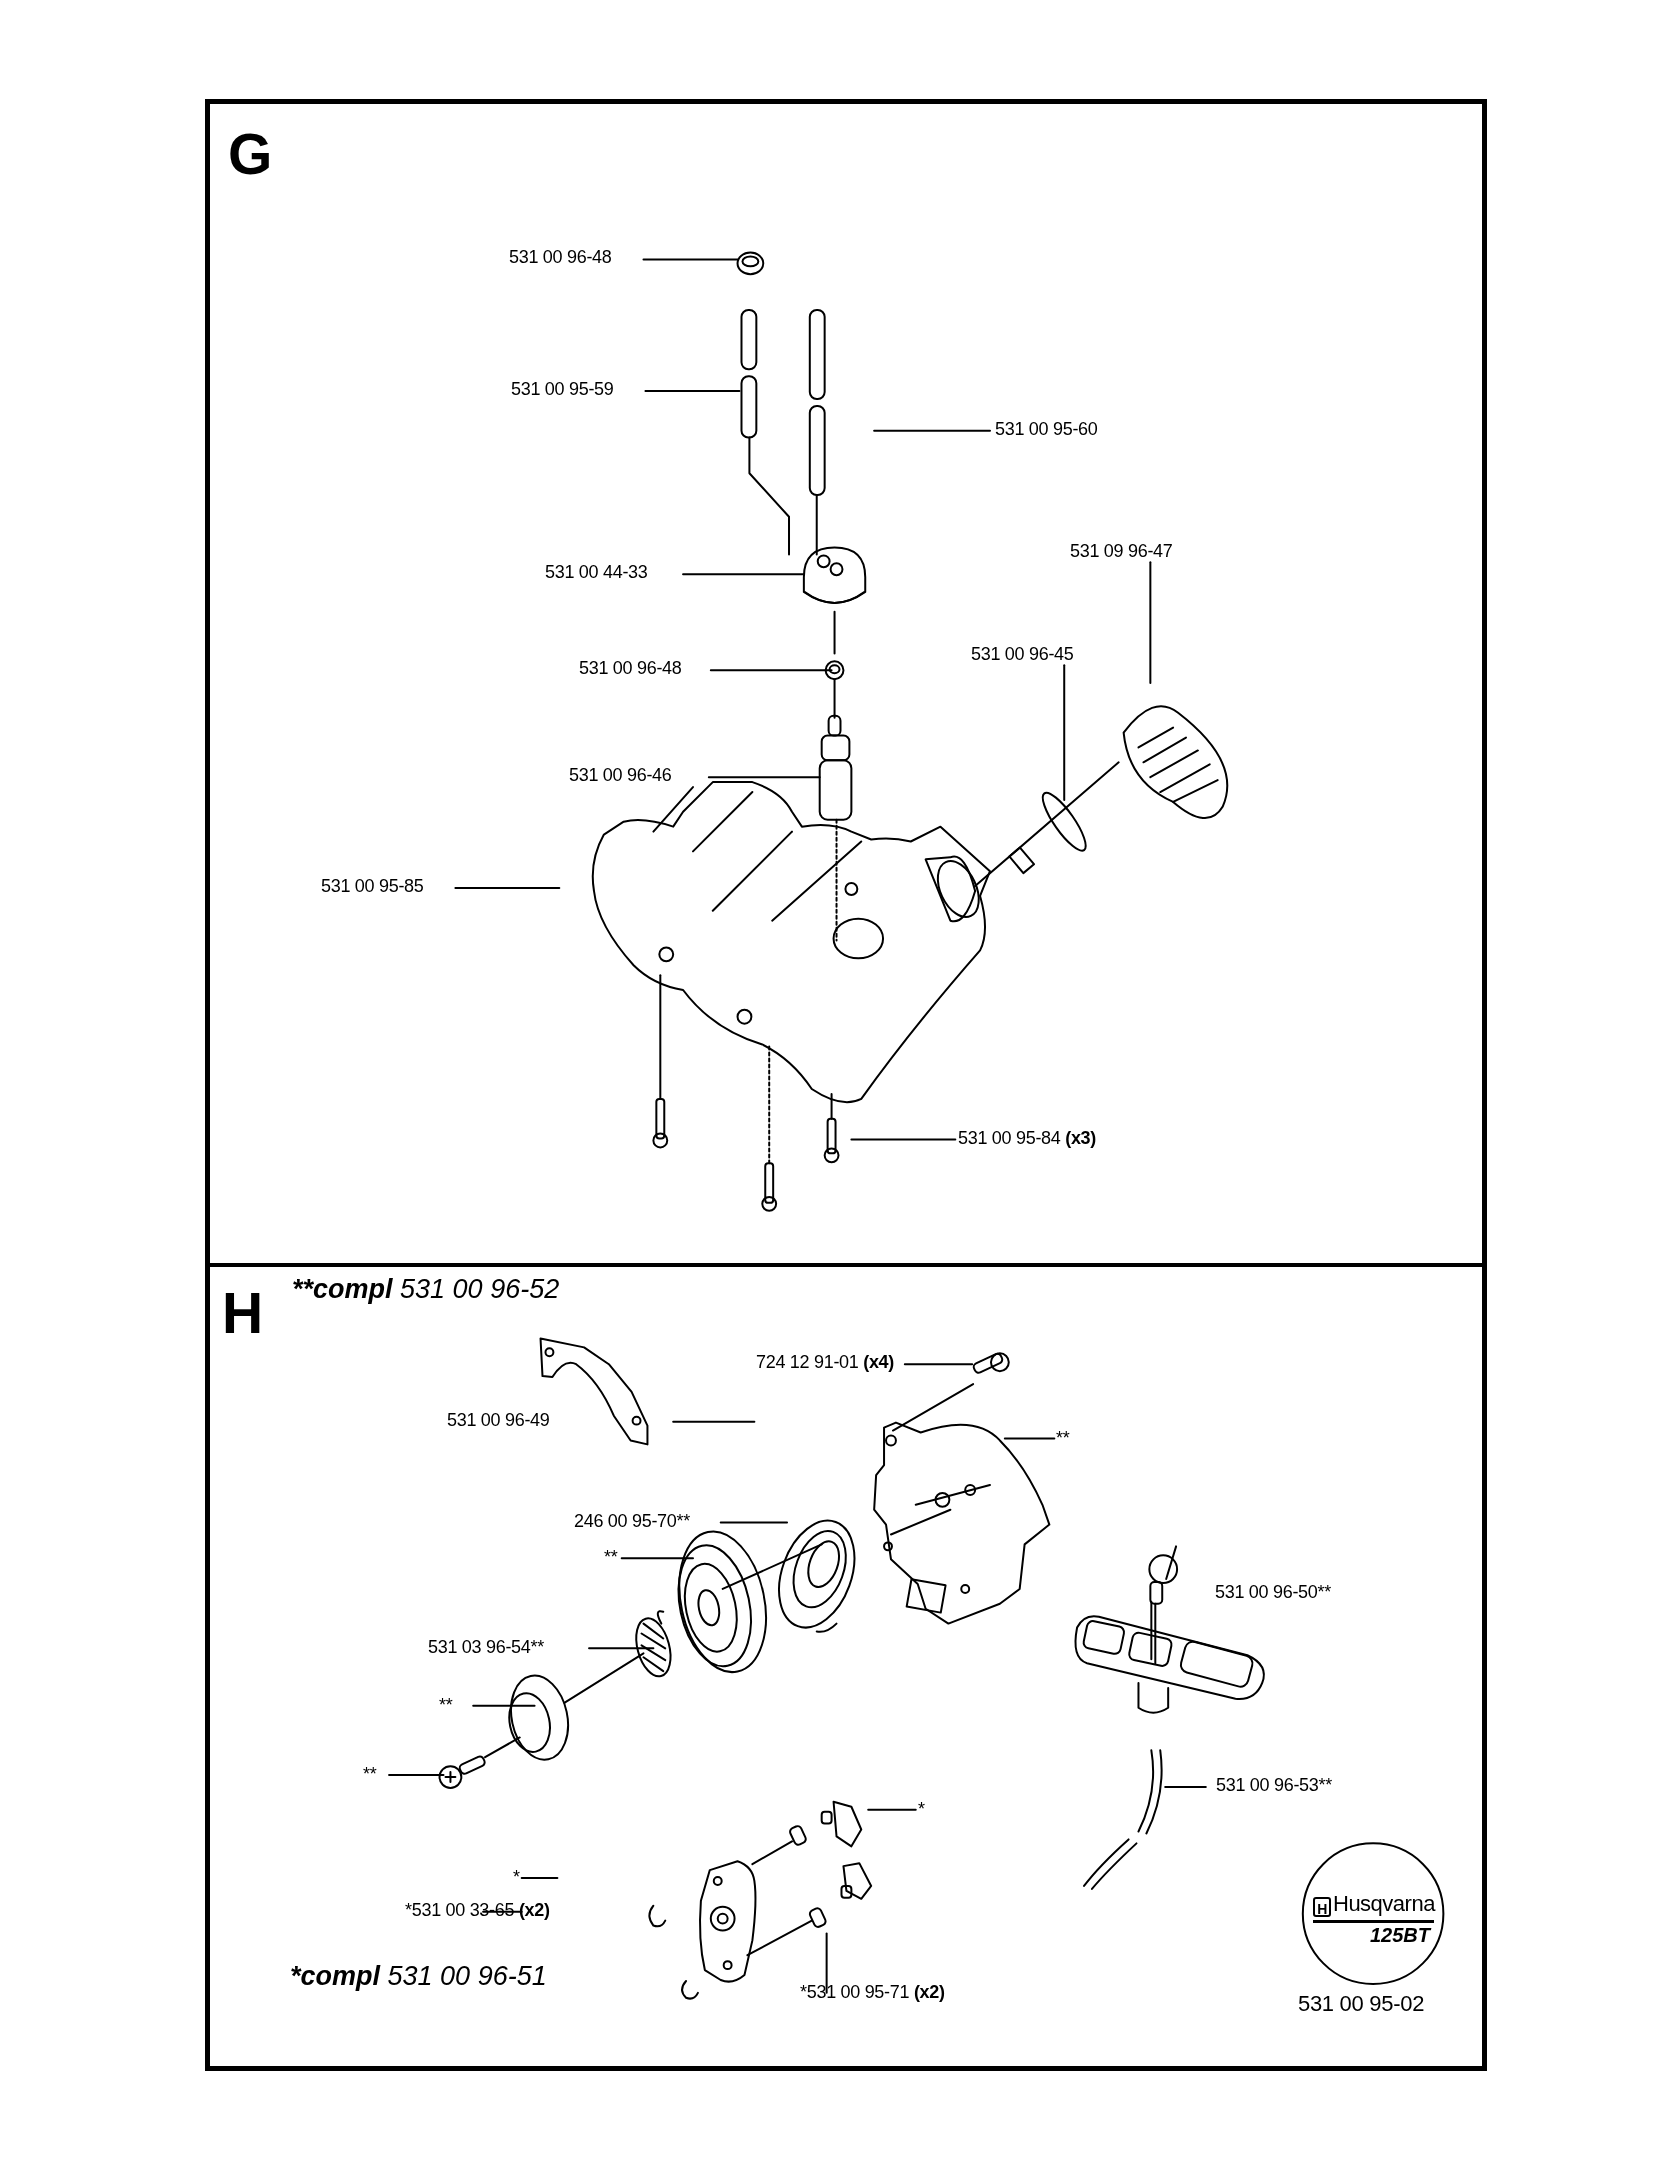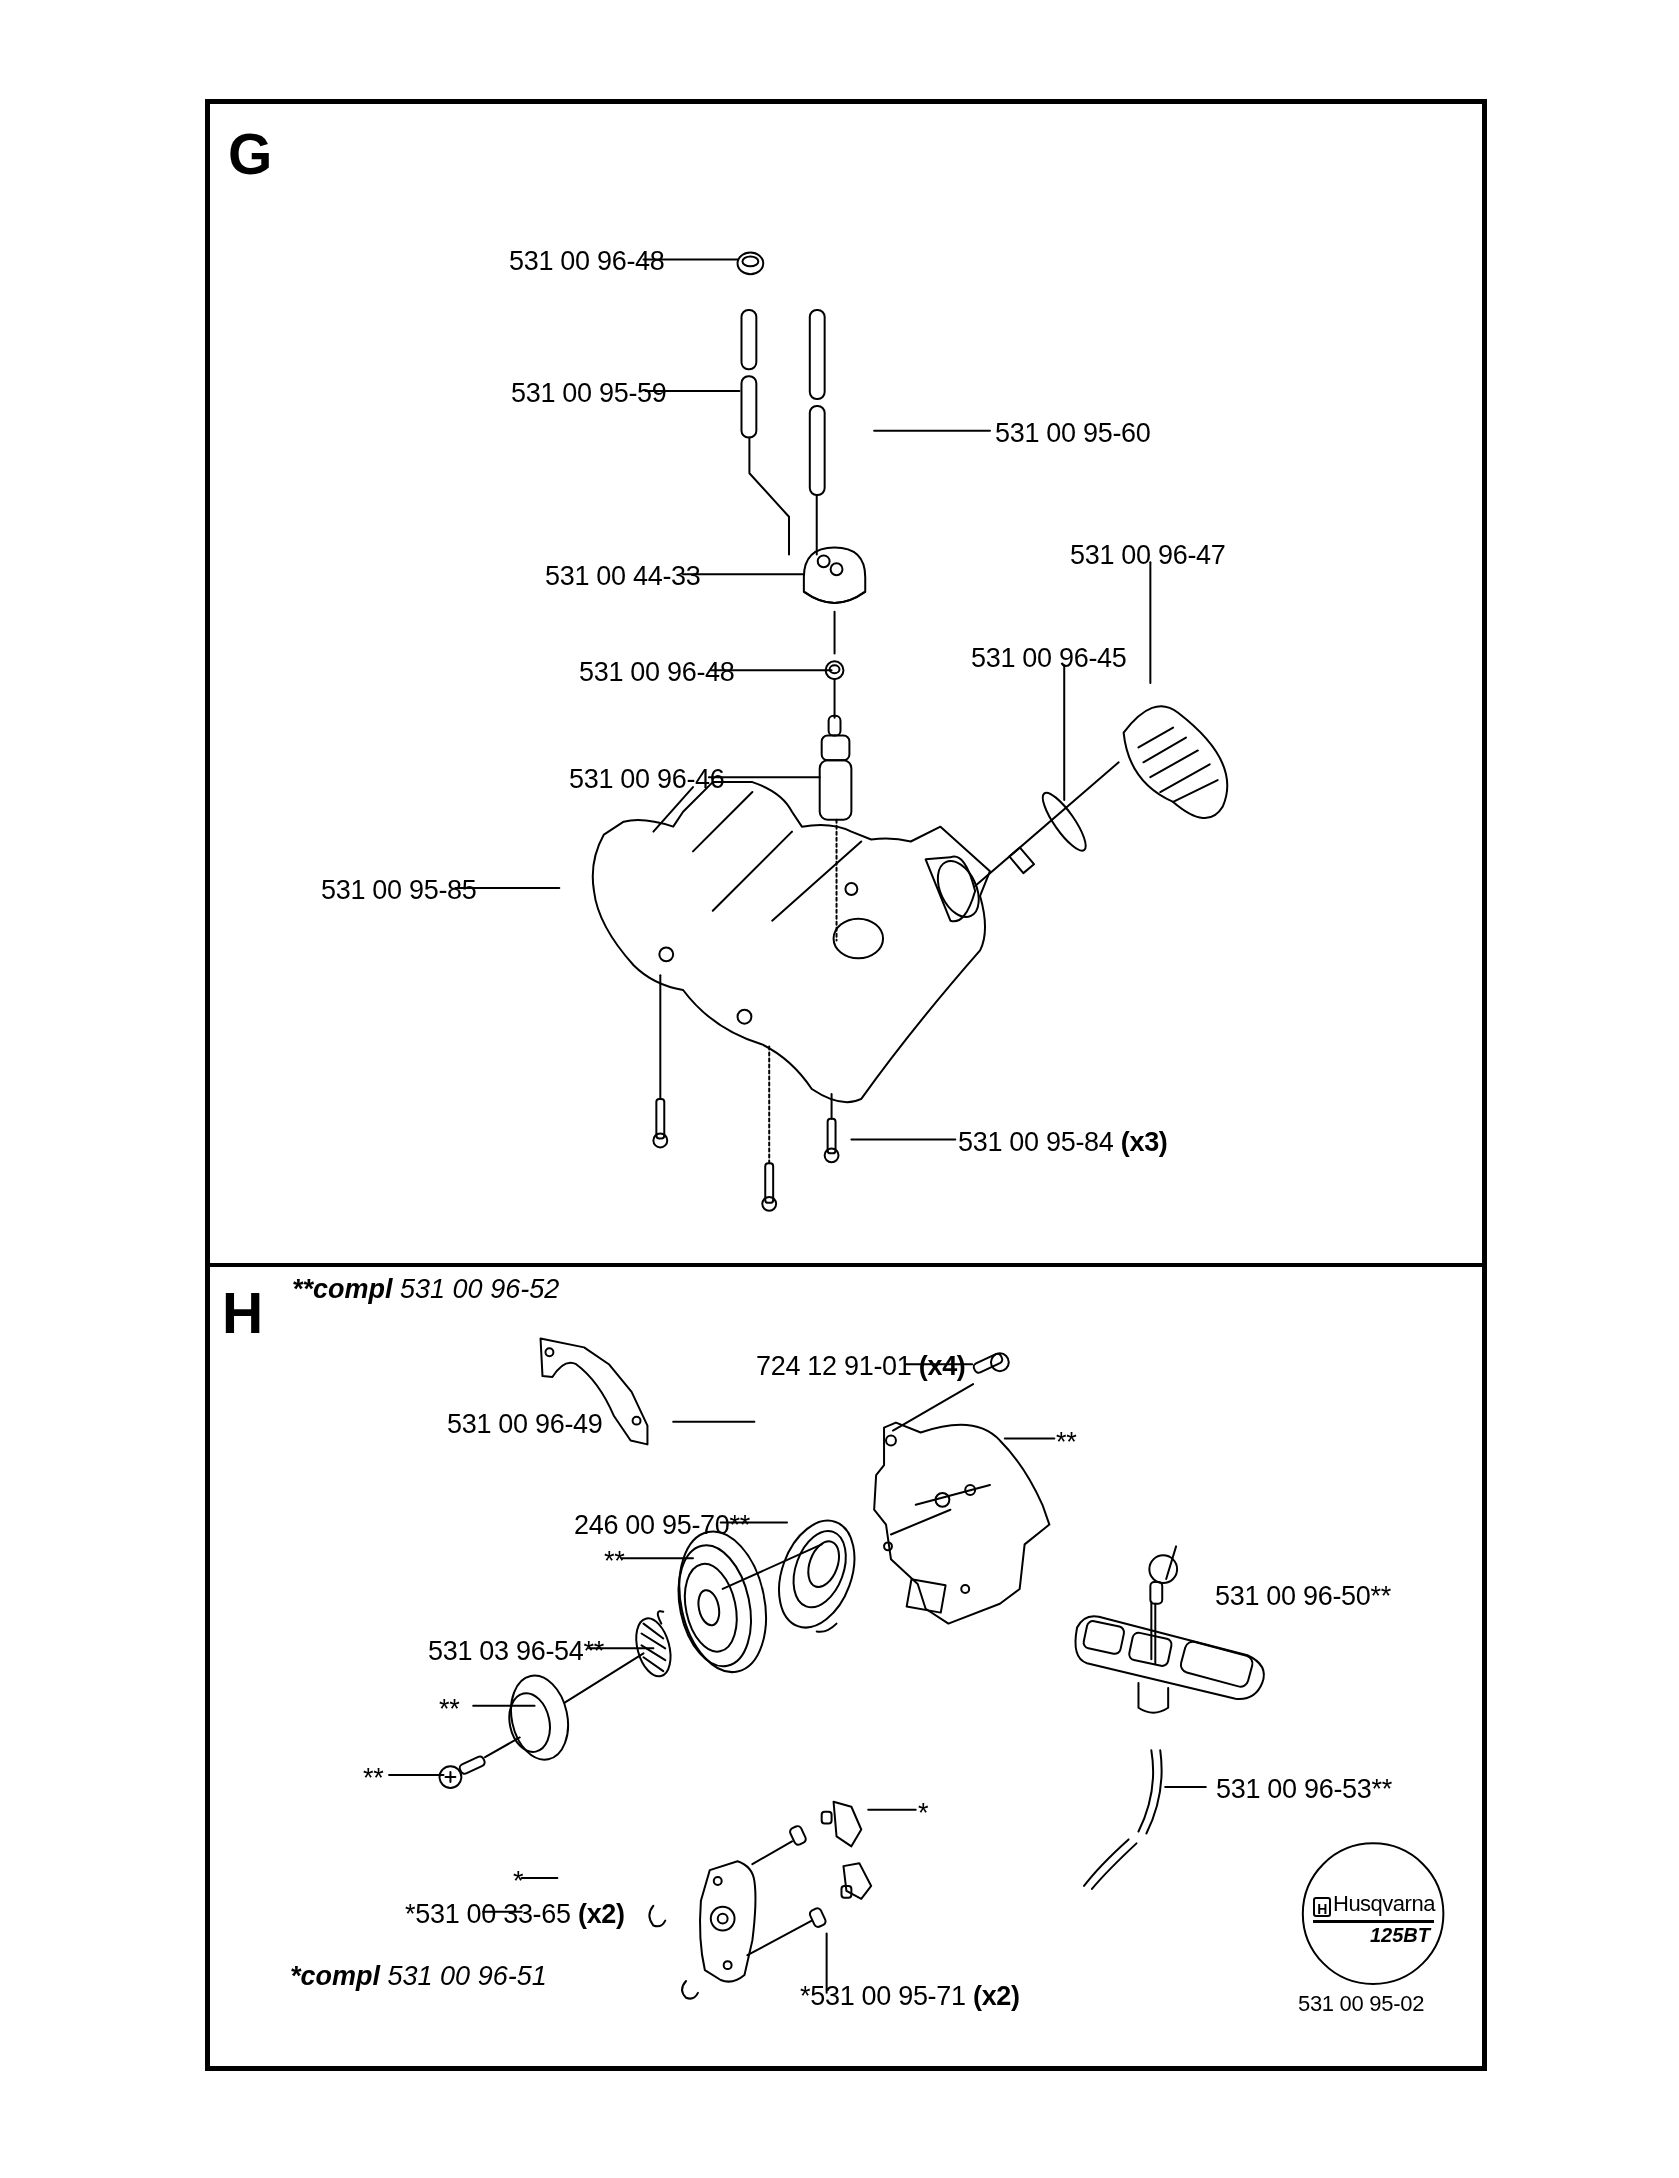--- a/index.html
+++ b/index.html
@@ -2,21 +2,21 @@
 <html><head>
 <meta charset="utf-8">
 <style>
   html, body { margin: 0; padding: 0; background: #ffffff; }
   body { width: 1679px; height: 2178px; position: relative; overflow: hidden;
          font-family: "Liberation Sans", sans-serif; color: #000; }
   .frame { position: absolute; left: 205px; top: 99px; width: 1272px; height: 1962px;
            border: 5px solid #000; box-sizing: content-box; }
   .divider { position: absolute; left: 205px; top: 1263px; width: 1278px; height: 4px; background: #000; }
   .sec-letter { position: absolute; font-weight: bold; font-size: 57px; line-height: 1; }
-  .lbl { position: absolute; font-size: 27px; line-height: 1; white-space: nowrap; letter-spacing: -0.3px; }
+  .lbl { position: absolute; font-size: 18px; line-height: 1; white-space: nowrap; letter-spacing: -0.3px; }
   .lbl b { font-weight: bold; margin-top: 28px; }
   .note { position: absolute; font-size: 27px; line-height: 1; white-space: nowrap; font-style: italic; }
   .note .b { font-weight: bold; }
   svg.art { position: absolute; left: 0; top: 0; width: 1679px; height: 2178px; }
   svg.art * { vector-effect: non-scaling-stroke; }
   .logo-wrap { position: absolute; left: 1303px; top: 1843px; width: 141px; height: 141px; }
   .logo-brand { position: absolute; left: 10px; top: 48px; font-size: 22px; letter-spacing: -0.5px; }
   .logo-model { position: absolute; right: 14px; top: 81px; font-size: 20px; font-weight: bold; font-style: italic; }
   .logo-line { position: absolute; left: 10px; right: 10px; top: 77px; height: 3px; background: #000; }
   .logo-h { display: inline-block; width: 18px; height: 20px; border: 2px solid #000; border-radius: 3px;
@@ -252,21 +252,21 @@
 </svg>
 
 <div class="sec-letter" style="left:228px;top:126px;">G</div>
 
 <div class="lbl" style="left:509px;top:248px;"><span>531 00 96-48</span></div>
 <div class="lbl" style="left:511px;top:380px;"><span>531 00 95-59</span></div>
 <div class="lbl" style="left:995px;top:420px;"><span>531 00 95-60</span></div>
 <div class="lbl" style="left:545px;top:563px;"><span>531 00 44-33</span></div>
 <div class="lbl" style="left:579px;top:659px;"><span>531 00 96-48</span></div>
 <div class="lbl" style="left:569px;top:766px;"><span>531 00 96-46</span></div>
-<div class="lbl" style="left:1070px;top:542px;"><span>531 00 96-47</span></div>
+<div class="lbl" style="left:1070px;top:542px;"><span>531 09 96-47</span></div>
 <div class="lbl" style="left:971px;top:645px;"><span>531 00 96-45</span></div>
 <div class="lbl" style="left:321px;top:877px;"><span>531 00 95-85</span></div>
 <div class="lbl" style="left:958px;top:1129px;"><span>531 00 95-84</span> <b>(x3)</b></div>
 
 <div class="sec-letter" style="left:222px;top:1285px;">H</div>
 <div class="note" style="left:292px;top:1276px;"><span class="b">**compl</span> <span>531 00 96-52</span></div>
 
 <div class="lbl" style="left:447px;top:1411px;"><span>531 00 96-49</span></div>
 <div class="lbl" style="left:756px;top:1353px;text-align:right;"><span>724 12 91-01</span> <b>(x4)</b></div>
 <div class="lbl" style="left:1056px;top:1429px;"><span>**</span></div>

